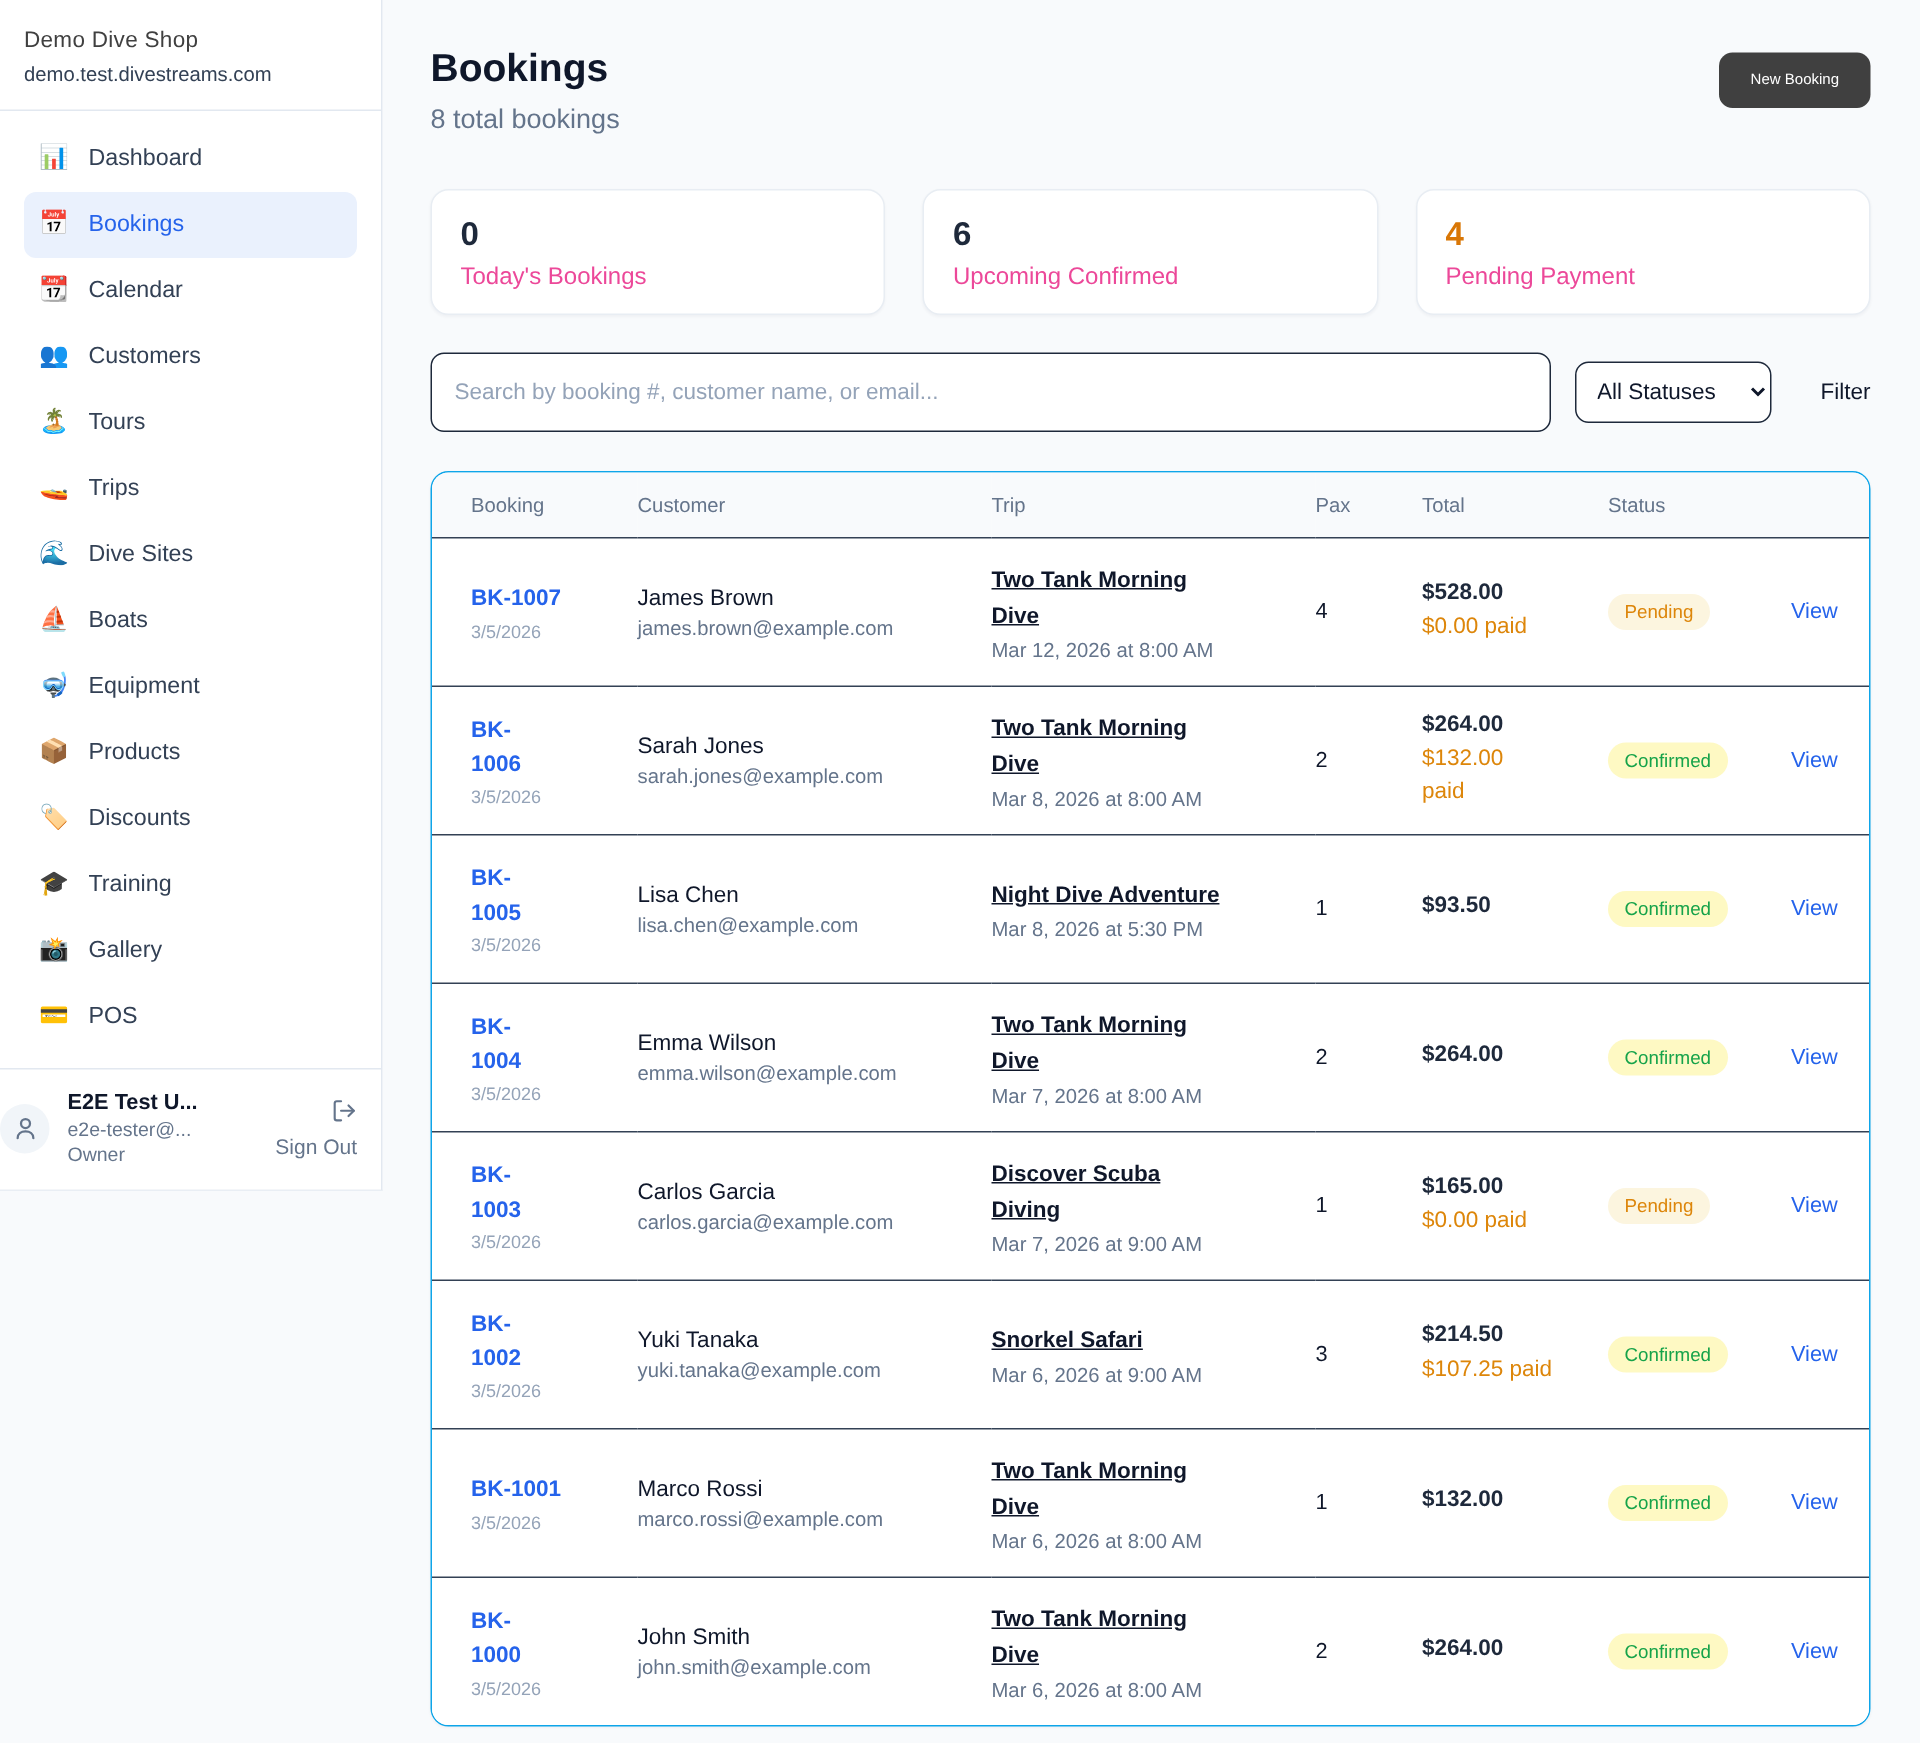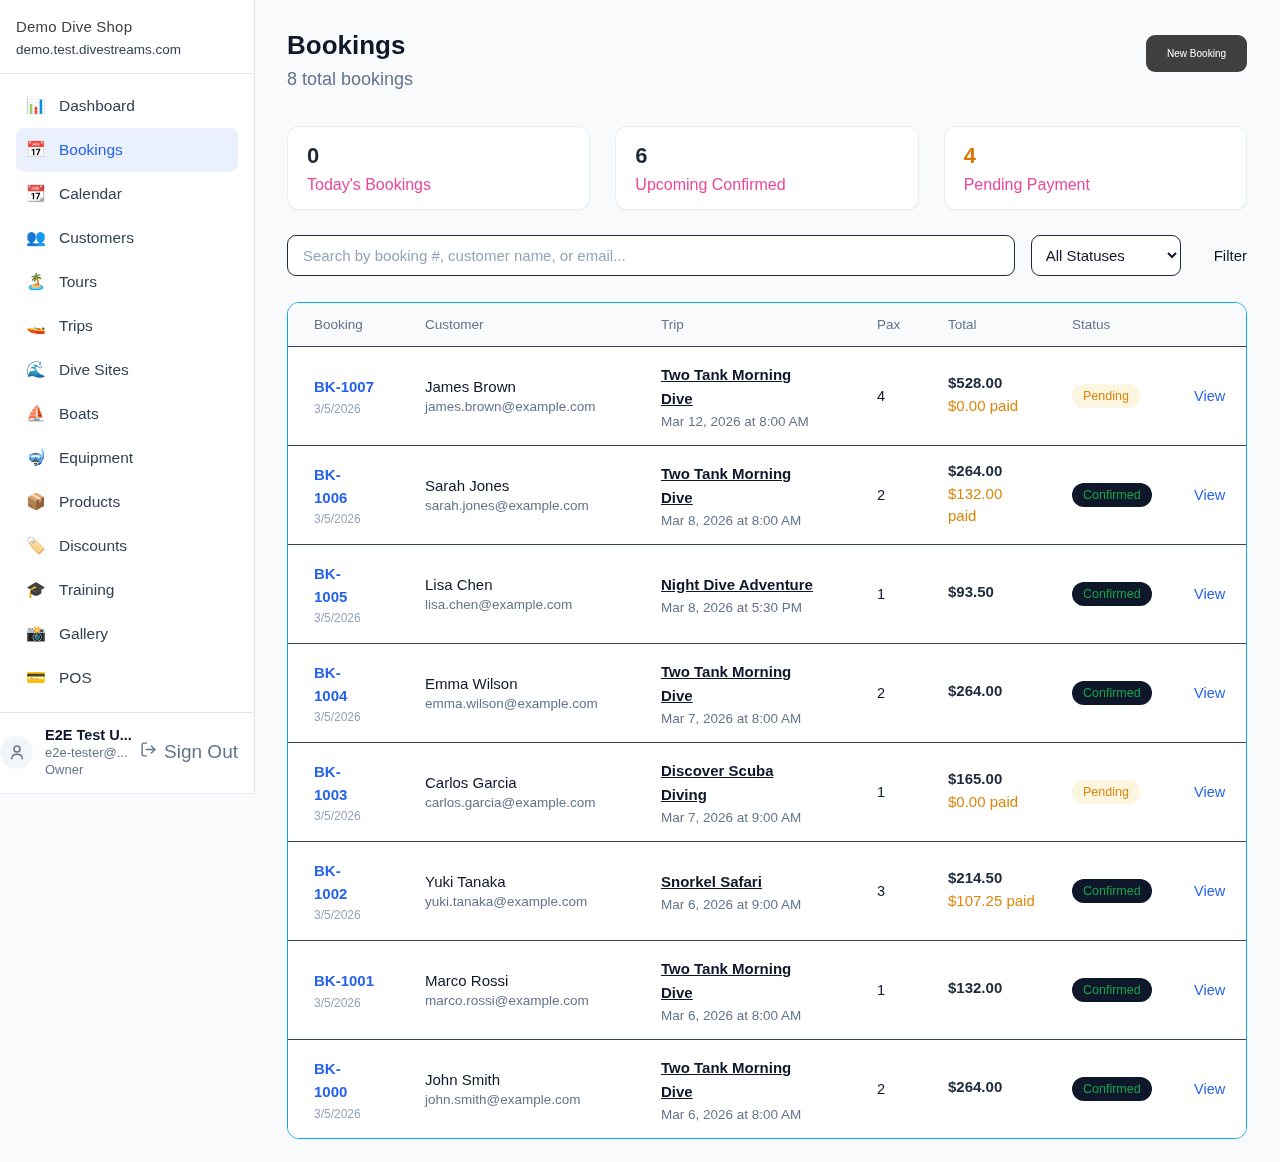--- a/index.html
+++ b/index.html
@@ -38,22 +38,22 @@
   }
   .avatar {
     width:33px; height:33px; border-radius:50%;
     background:#f1f5f9; color:#64748b;
     display:flex; align-items:center; justify-content:center; flex:0 0 33px;
   }
   .user-info { min-width:0; flex:1; }
   .user-name { font-size:14.5px; font-weight:700; color:#0f172a; white-space:nowrap; }
   .user-email, .user-role { font-size:13px; color:#64748b; margin-top:2px; white-space:nowrap; }
   .signout {
-    display:flex; align-items:flex-start; gap:7px;
-    color:#64748b; font-size:19px; cursor:pointer; white-space:nowrap;
+    display:flex; align-items:flex-end; gap:7px;
+    color:#64748b; font-size:14px; cursor:pointer; white-space:nowrap;flex-direction:column;
   }
   
   .main { flex:1; padding:30px 33px 34px 32px; }
   .page-header { display:flex; justify-content:space-between; align-items:flex-start; }
   .page-title { font-size:26px; font-weight:700; color:#0f172a; }
   .page-subtitle { margin-top:8px; font-size:18px; color:#64748b; }
   .btn-primary {
     background:#404040; color:#fff; border:none; cursor:pointer;
     font-family:inherit; font-size:10px; font-weight:500;
     padding:0 21px; height:37px; border-radius:9px; margin-top:5px;
@@ -64,26 +64,26 @@
     flex:1; background:#fff; border:1px solid #e8edf3; border-radius:12px;
     padding:16px 19px 18px 19px; height:84px;
     box-shadow:0 1px 2px rgba(15,23,42,.04);
   }
   .stat-value { font-size:22px; font-weight:700; color:#1e293b; }
   .stat-value.accent-orange { color:#d97706; }
   .stat-label { margin-top:7px; font-size:16px; color:#ec4899; }
   
   .filter-row { display:flex; align-items:center; gap:16px; margin-top:25px; }
   .search-input {
-    flex:1; height:41px; border:1px solid #1e293b; border-radius:9px;
+    flex:1; height:53px; border:1px solid #1e293b; border-radius:9px;
     padding:0 15px; font-family:inherit; font-size:15px; color:#0f172a; background:#fff;
   }
   .search-input::placeholder { color:#94a3b8; }
   .status-select {
-    height:41px; width:150px; border:1px solid #1e293b; border-radius:9px;
+    height:41px; width:131px; border:1px solid #1e293b; border-radius:9px;
     background:#fff; font-family:inherit; font-size:15px; color:#0f172a;
     padding:0 10px; cursor:pointer;
   }
   .filter-label { font-size:15px; color:#0f172a; margin-left:17px; cursor:pointer; }
   
   .table-card {
     margin-top:26px; background:#fff; border:1px solid #0ea5e9;
     border-radius:12px; overflow:hidden;
     box-shadow:0 1px 2px rgba(15,23,42,.04);
   }
@@ -105,21 +105,21 @@
   .trip-name { font-size:15px; font-weight:600; color:#0f172a; white-space:pre-line; line-height:1.6;text-decoration:underline; }
   .trip-time { font-size:13.5px; color:#64748b; margin-top:3px; }
   .pax { font-size:14.5px; color:#0f172a; }
   .total { font-size:15px; font-weight:700; color:#1e293b; }
   .paid { font-size:15px; color:#dd860a; margin-top:4px; white-space:pre-line; line-height:1.45; }
   .badge {
     display:inline-block; font-size:12.5px; font-weight:500;
     padding:5px 11px; border-radius:999px;
   }
   .badge.pending { background:#fcf5df; color:#dd860a; }
-  .badge.confirmed { background:#0f172a; color:#16a34a; }
+  .badge.confirmed { background:#fef9c3; color:#16a34a; }
   .view-link { color:#2563eb; font-size:14.5px; font-weight:500; cursor:pointer; }
   svg { display:block; }
 </style>
 </head>
 <body>
 
 <aside class="sidebar">
   <div class="brand-block">
     <div class="brand">Demo Dive Shop</div>
     <div class="brand-domain">demo.test.divestreams.com</div>

